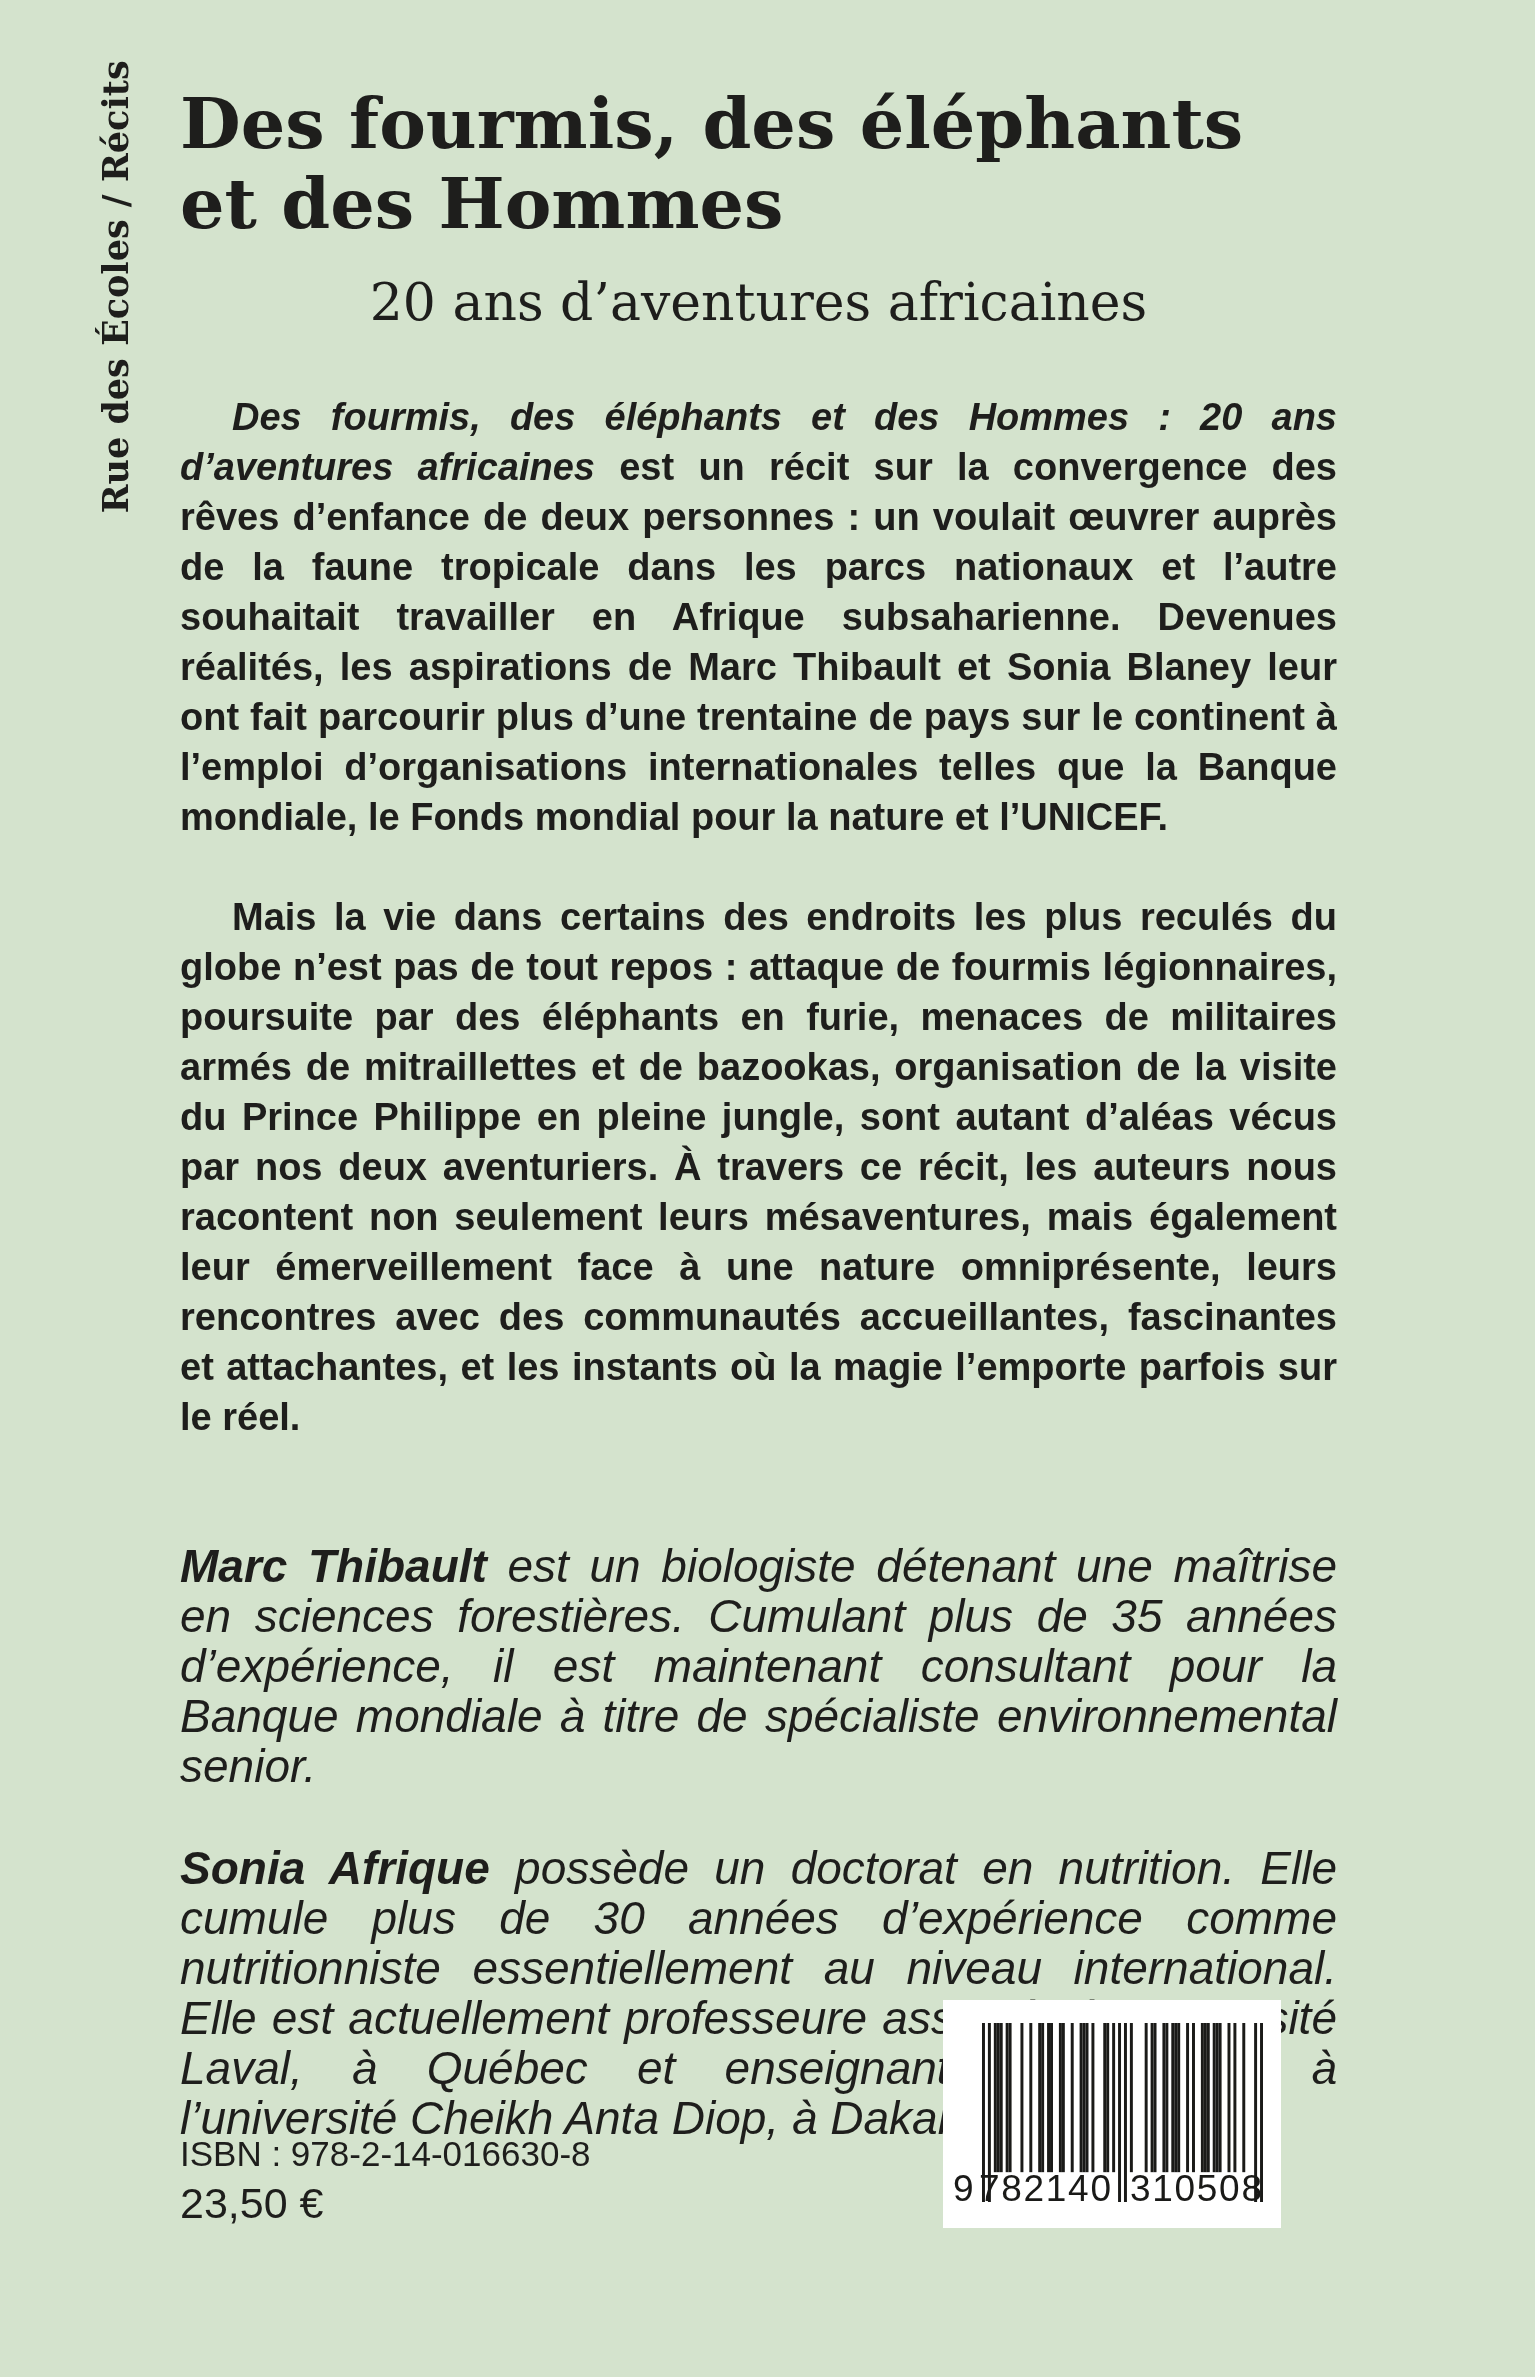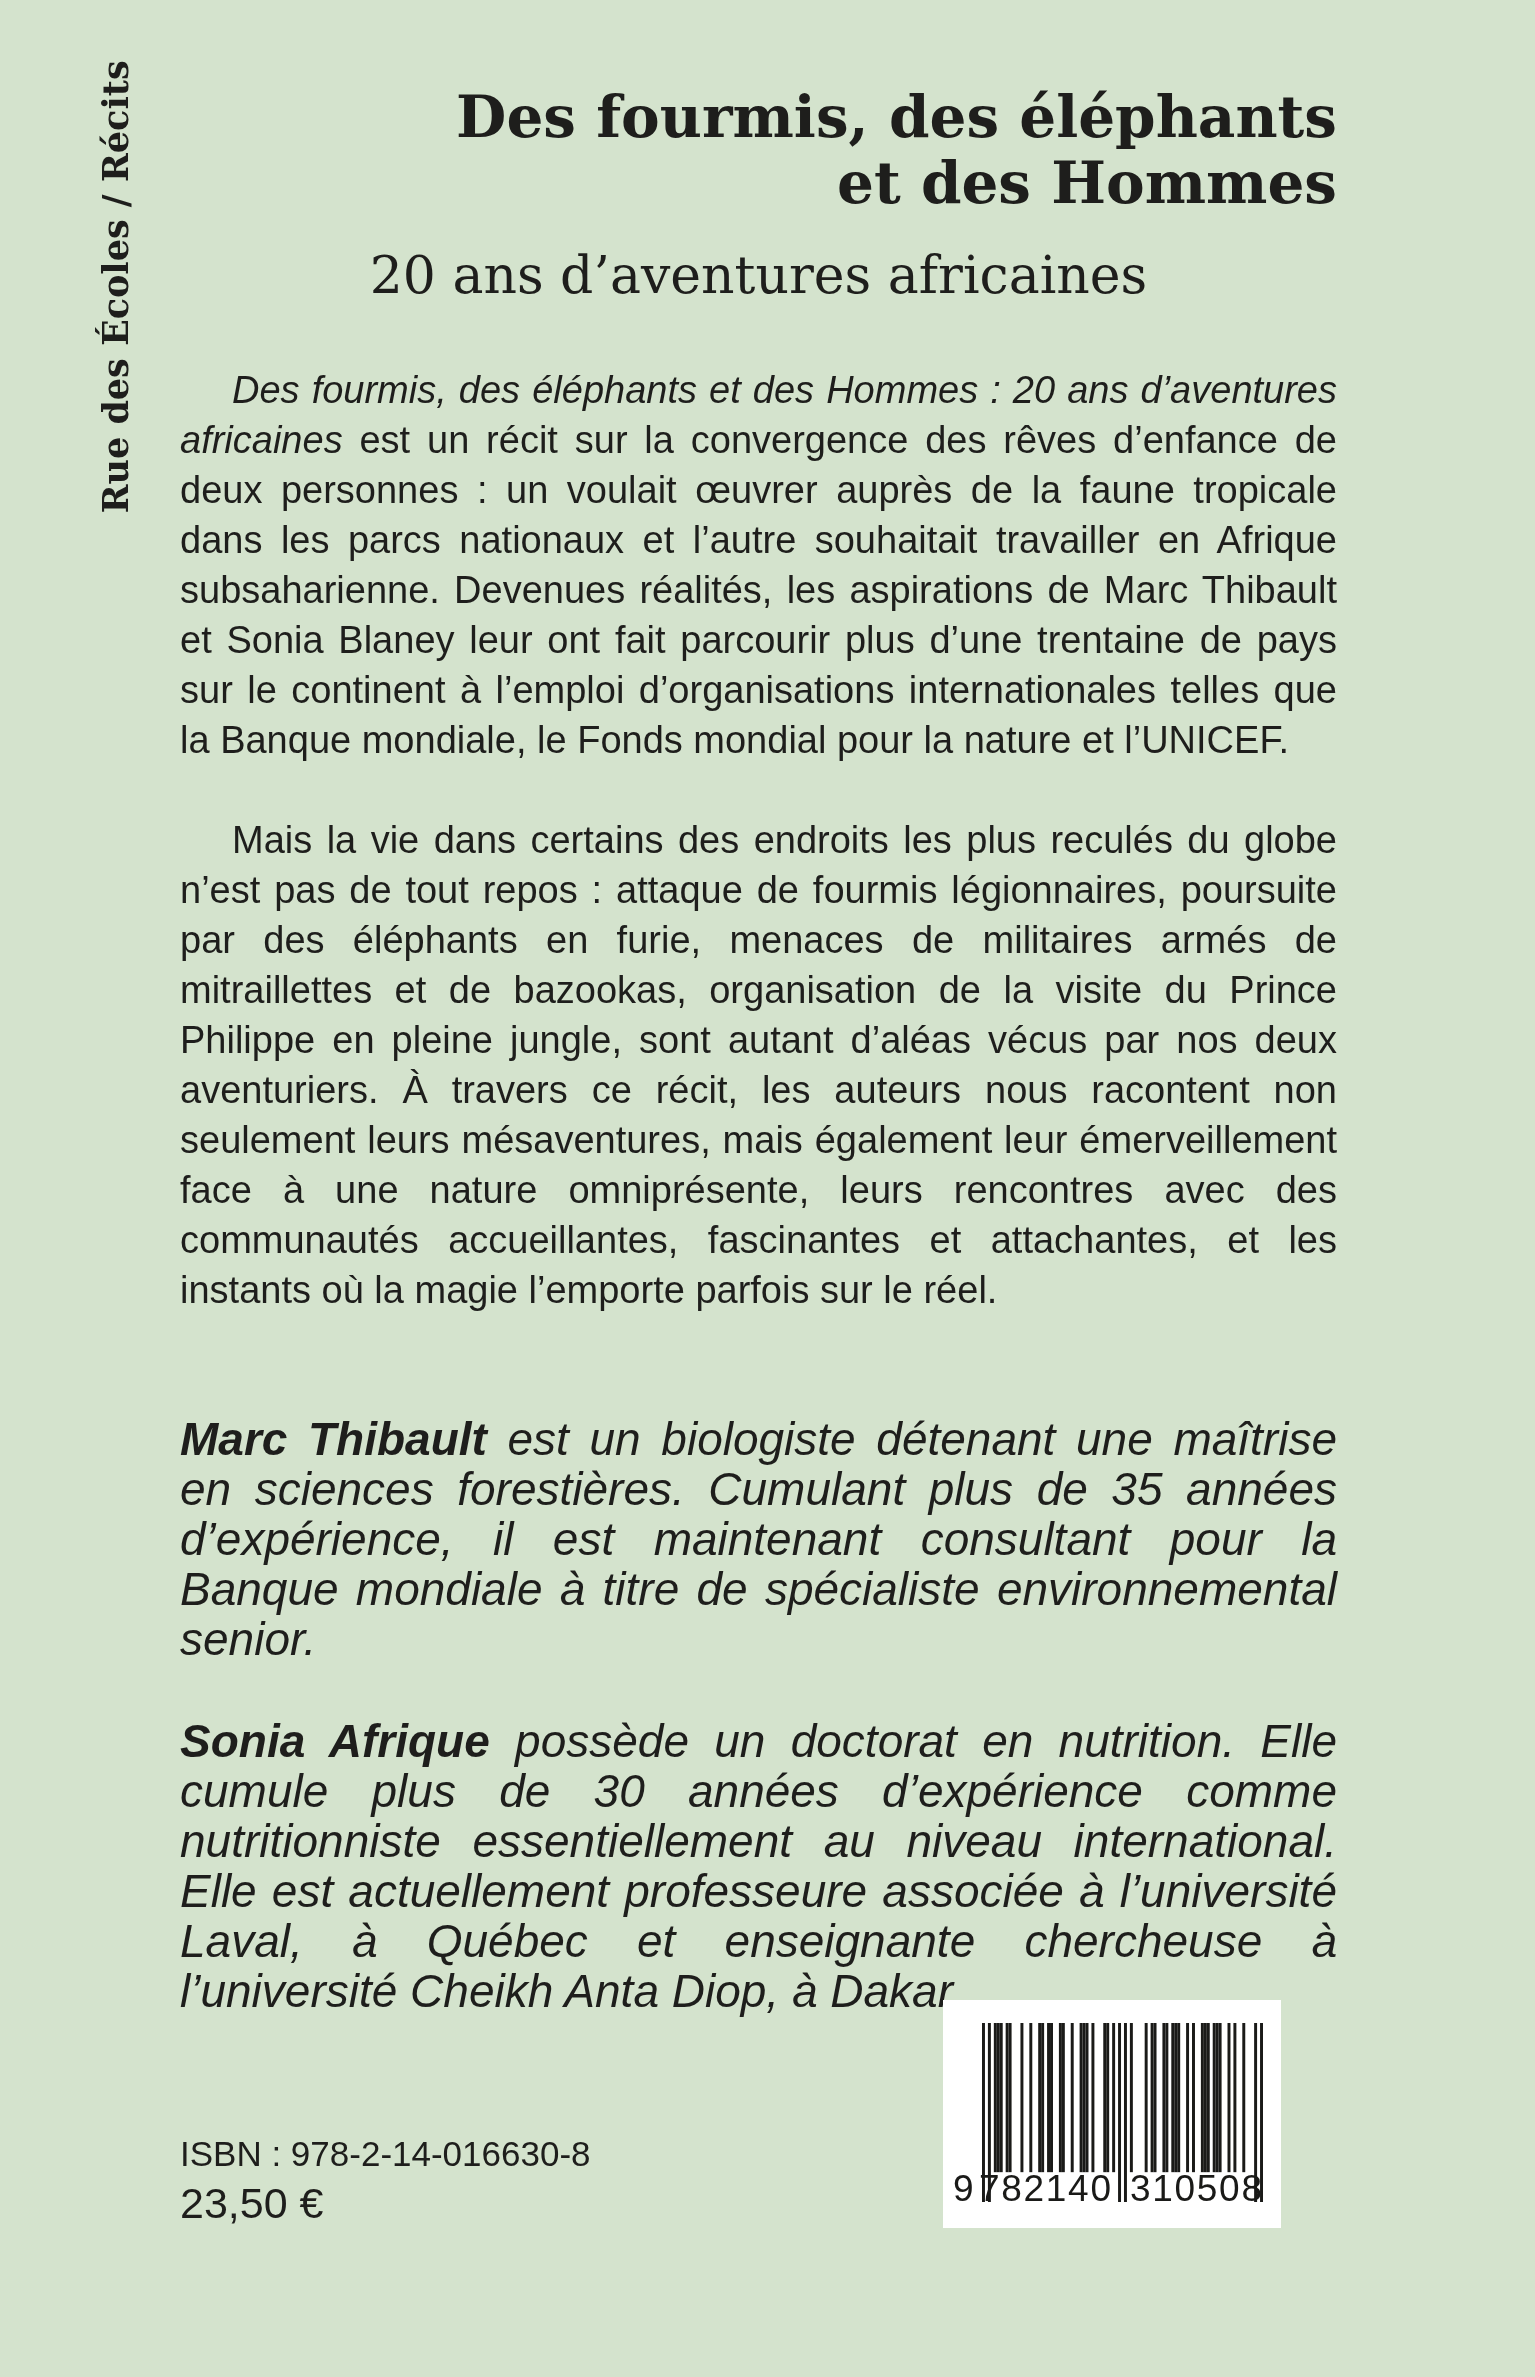--- a/index.html
+++ b/index.html
@@ -21,40 +21,41 @@
     font-size:35px;
   }
   
   .content{
     position:absolute;
     left:180px;top:0;
     width:1157px;
   }
   .title{
     margin:84px 0 0 0;
-    text-align:right;
+    text-align:left;
     font-family:"DejaVu Serif",serif;
     font-weight:bold;
-    font-size:58px;
+    font-size:70px;
     line-height:1.14;
     letter-spacing:0;
   }
   .subtitle{
     margin:28.5px 0 0 0;
     text-align:center;
     font-family:"DejaVu Serif",serif;
     font-weight:normal;
     font-size:52px;
   }
   .body-text{
     margin:0;
     text-align:justify;
     font-family:"Liberation Sans",sans-serif;
     font-size:38px;
     line-height:50px;
+    font-weight:bold;
   }
   .indent{text-indent:52px;}
   .p1{margin-top:60px;}
   .p2{margin-top:50px;}
   .bio{
     margin:0;
     text-align:justify;
     font-family:"Liberation Sans",sans-serif;
     font-style:italic;
     font-size:46px;

